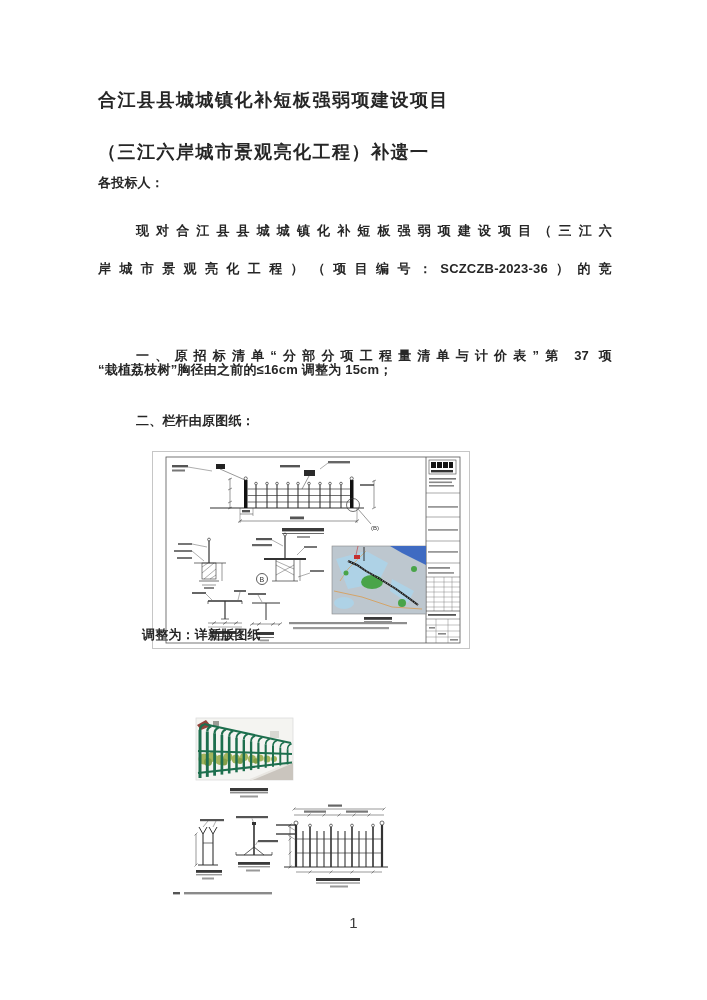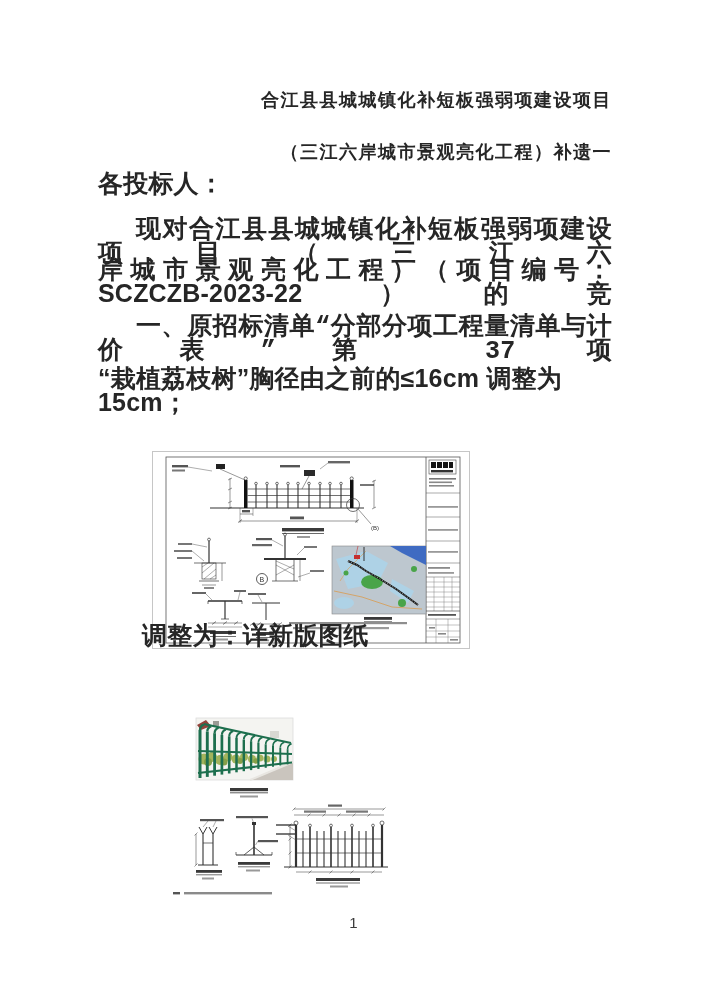--- a/index.html
+++ b/index.html
@@ -2,46 +2,47 @@
 <html><head>
 <meta charset="utf-8">
 <style>
   html,body { margin:0; padding:0; background:#ffffff; }
   .page {
     position:relative; width:707px; height:1000px; background:#ffffff;
     font-family:"Liberation Sans","DejaVu Sans",sans-serif; color:#262626;
     overflow:hidden;
   }
   .tline { position:absolute; left:98px; width:514px; line-height:24px; }
-  .title { font-size:18px; font-weight:700; text-align:right; letter-spacing:1.5px; }
-  .bline { font-size:25px; font-weight:600; letter-spacing:0.2px; }
+  .title { font-size:18px; font-weight:700; text-align:left; letter-spacing:1.5px; }
+  .bline { font-size:13px; font-weight:600; letter-spacing:0.2px; }
   .jl    { text-align:justify; text-align-last:justify; }
-  .ind   { text-indent:38px;font-family:Liberation Mono, monospace; }
+  .ind   { text-indent:38px; }
   .bold  { font-weight:700; }
   .fig   { position:absolute; }
   .pagenum { position:absolute; top:914px; left:0; width:707px; text-align:center;
              font-size:15px; color:#3c3c3c; }
   svg { display:block; }
 </style>
 </head>
 <body>
 
 <div class="page">
 
   <div class="tline title" style="top:88px">合江县县城城镇化补短板强弱项建设项目</div>
   <div class="tline title" style="top:140px">（三江六岸城市景观亮化工程）补遗一</div>
 
   <div class="tline bline bold" style="top:171px">各投标人：</div>
 
   <div class="tline bline jl ind" style="top:219px">现对合江县县城城镇化补短板强弱项建设项目（三江六</div>
-  <div class="tline bline jl" style="top:257px">岸城市景观亮化工程）（项目编号：SCZCZB-2023-22）的竞</div>
-
-  <div class="tline bline jl ind" style="top:316px">一、原招标清单“分部分项工程量清单与计价表”第 37 项</div>
-  <div class="tline bline" style="top:366px">“栽植荔枝树”胸径由之前的≤16cm 调整为 15cm；</div>
-
+  <div class="tline bline jl" style="top:257px">岸城市景观亮化工程）（项目编号：SCZCZB-2023-36）的竞</div>
+
+  <div class="tline bline jl ind" style="top:344px">一、原招标清单“分部分项工程量清单与计价表”第 37 项</div>
+  <div class="tline bline" style="top:358px">“栽植荔枝树”胸径由之前的≤16cm 调整为 15cm；</div>
+
+  <div class="tline bline ind" style="top:409px">二、栏杆由原图纸：</div>
 
   <div class="fig" style="left:152px; top:451px;">
   <svg width="318" height="198" viewBox="0 0 318 198">
     <rect x="0.5" y="0.5" width="317" height="197" fill="#ffffff" stroke="#c6c6c6"></rect>
     <rect x="14" y="6" width="294" height="186" fill="none" stroke="#555" stroke-width="0.8"></rect>
     <line x1="274" y1="6" x2="274" y2="192" stroke="#555" stroke-width="0.8"></line>
 
     <g stroke="#333" stroke-width="0.7" fill="none">
       <line x1="58" y1="57" x2="212" y2="57" stroke-width="1.1"></line>
       <rect x="92" y="29" width="3.5" height="28" fill="#111" stroke="none"></rect>

